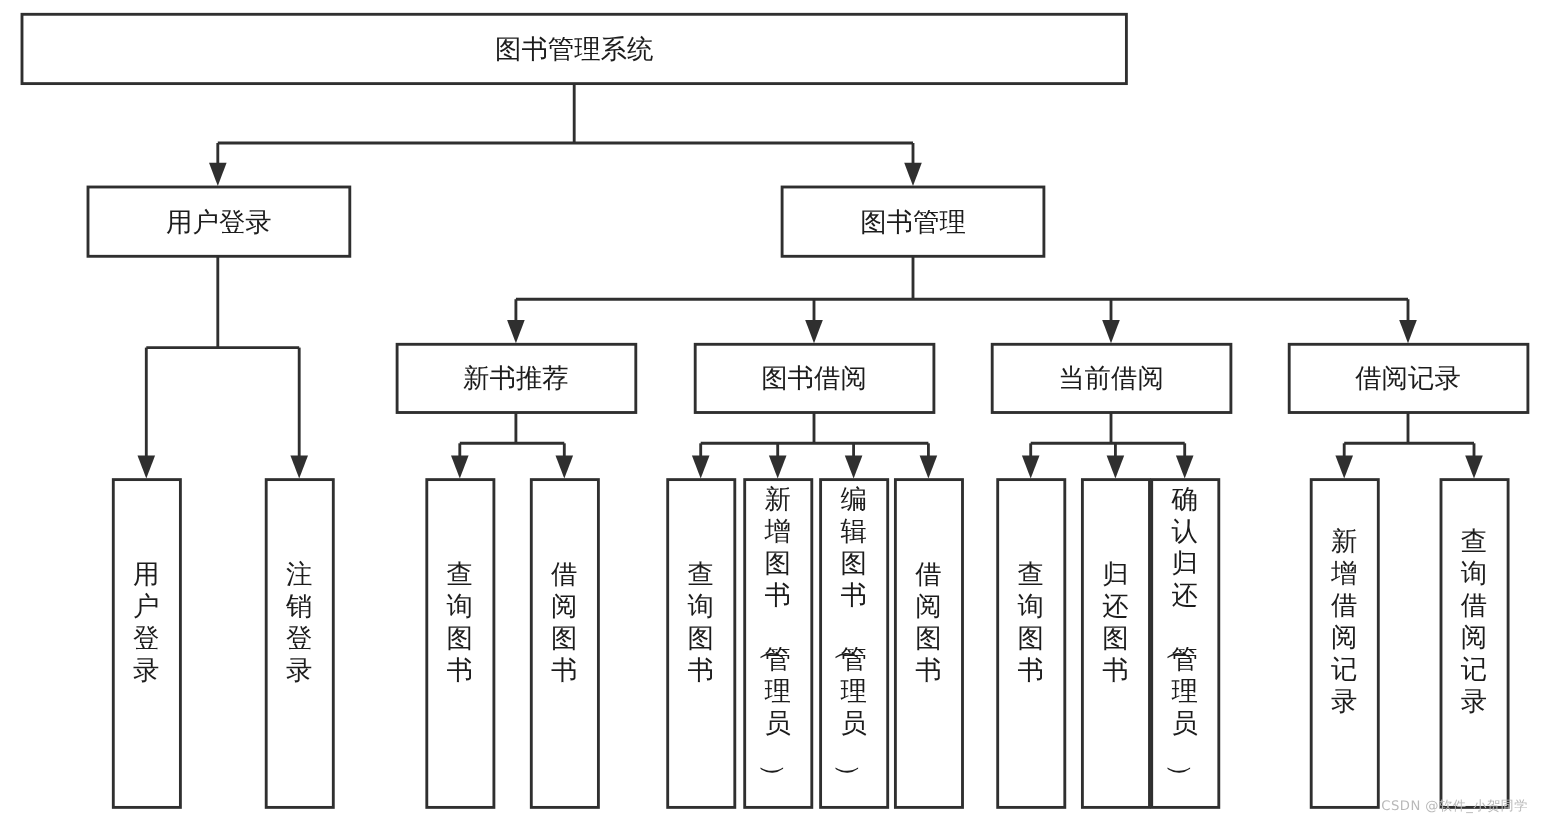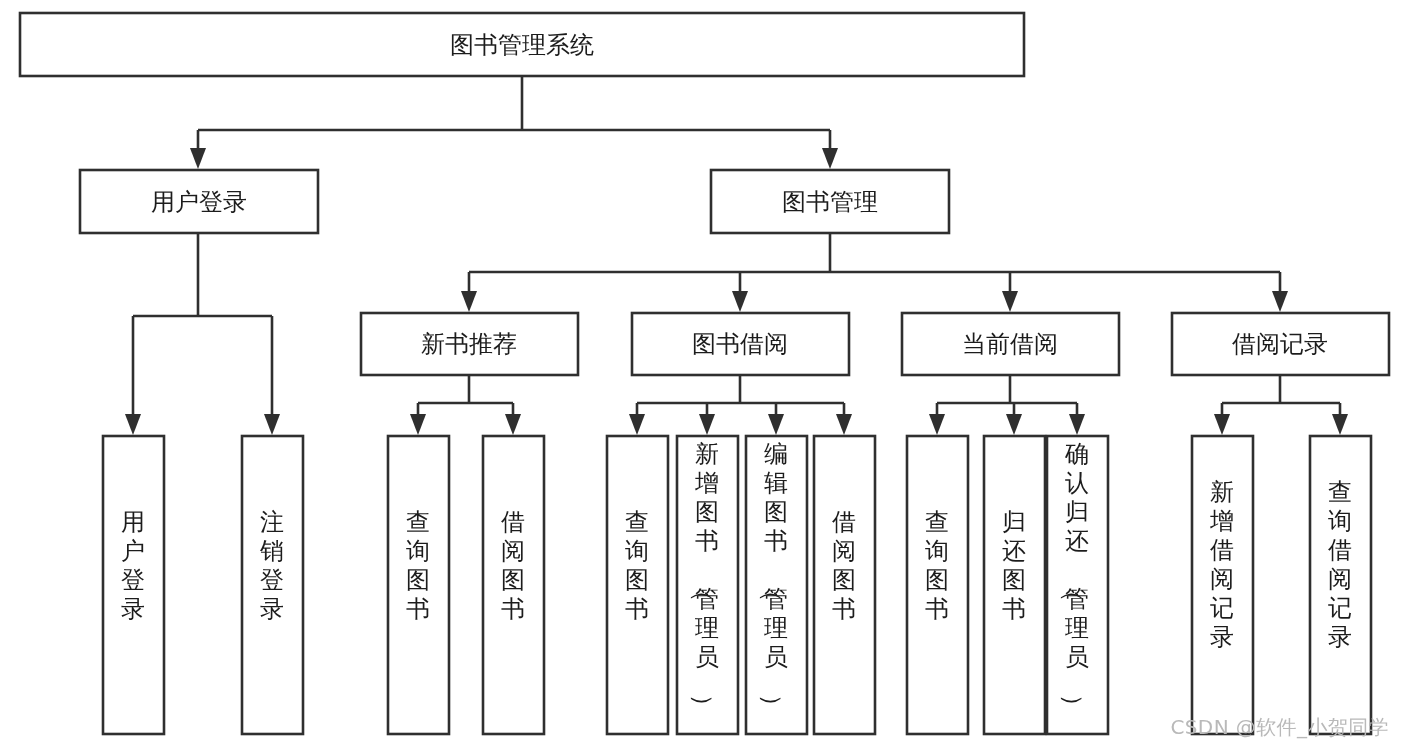--- a/index.html
+++ b/index.html
@@ -45,21 +45,21 @@
     font-family: "DejaVu Sans", "Liberation Sans", sans-serif;
     font-size: 24px;
     fill: #1c1c1c;
     text-anchor: middle;
   }
   .watermark {
     position: absolute;
     right: 16px;
     bottom: 6px;
     font-family: "DejaVu Sans", "Liberation Sans", sans-serif;
-    font-size: 20px;
+    font-size: 12px;
     color: #b9b9b9;
     white-space: nowrap;
     letter-spacing: 0.4px;
     pointer-events: none;
   }
 </style>
 </head>
 <body>
 
 <svg id="diagram" viewBox="0 0 1405 747" xmlns="http://www.w3.org/2000/svg">

